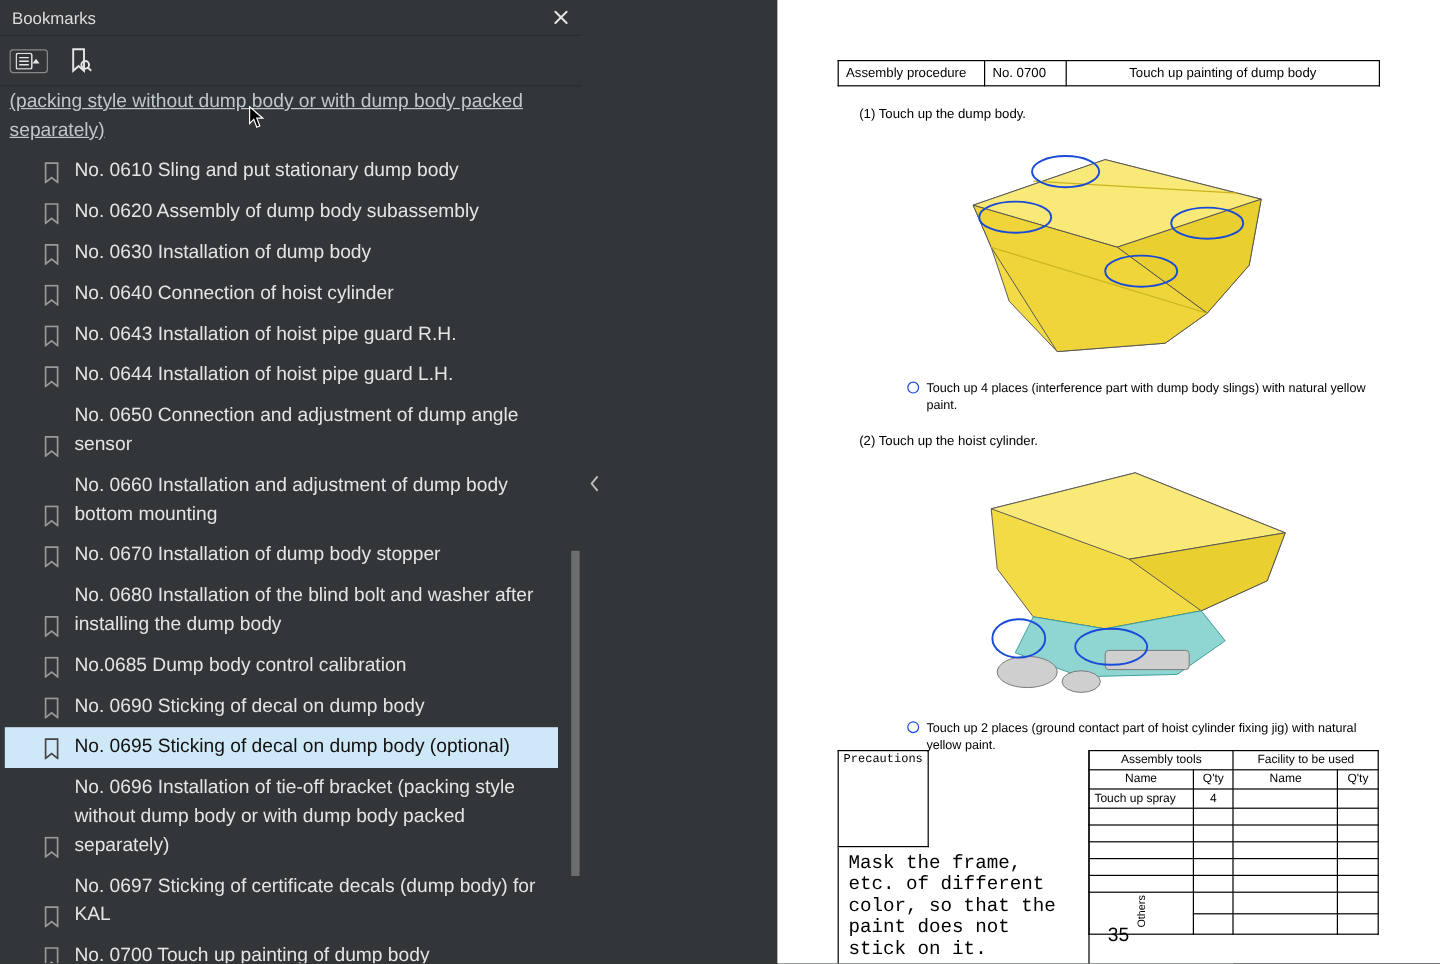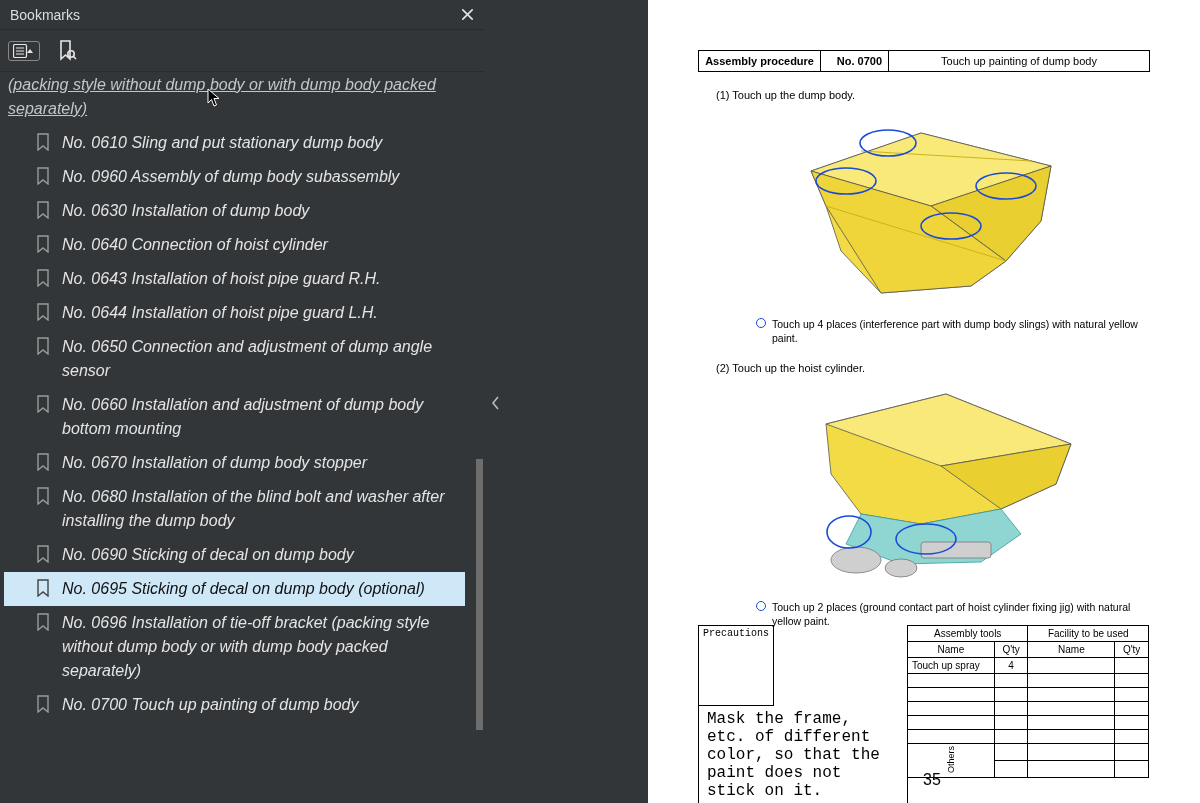--- a/index.html
+++ b/index.html
@@ -7,36 +7,36 @@
   .app { display: flex; width: 1028px; height: 803px; }
   .sidebar { width: 485px; height: 803px; background: #333638; display: flex; flex-direction: column; position: relative; }
   .sb-header { height: 30px; display: flex; align-items: center; padding: 0 10px; color: #ddd; font-size: 14px; border-bottom: 1px solid #2a2c2d; }
   .sb-header .title { flex: 1; font-weight: 400; }
   .sb-header .close { width: 16px; height: 16px; color: #ddd; cursor: pointer; display: flex; align-items: center; justify-content: center; }
   .toolbar { height: 42px; display: flex; align-items: center; padding: 0 8px; gap: 14px; border-bottom: 1px solid #2a2c2d; }
   .toolbar .tbtn { width: 26px; height: 26px; display: flex; align-items: center; justify-content: center; color: #e8e8e8; cursor: pointer; }
   .tbtn.opts { border: 1px solid #888; border-radius: 3px; padding: 2px 4px; width: auto; height: auto; }
   .bm-scroll { flex: 1; overflow: hidden; position: relative; }
   .bm-list { padding: 4px 8px 4px 4px; color: #e6e6e6; font-size: 16px; line-height: 1.5; position: absolute; top: 0; left: 0; right: 12px; }
-  .bm-item { display: flex; align-items: flex-start; padding: 5px 6px 5px 4px; gap: 10px; cursor: pointer; border-radius: 0; position:relative;font-style:italic; }
+  .bm-item { display: flex; align-items: flex-end; padding: 5px 6px 5px 4px; gap: 10px; cursor: pointer; border-radius: 0; position:relative; }
   .bm-item .bm-ic { flex: 0 0 18px; height: 22px; color: #9a9a9a; display: flex; align-items: center; justify-content: center; margin-left: 26px; }
   .bm-item .bm-text { flex: 1; color: #e4e4e4; }
   .bm-item.sel { background: #cfe8f8; }
   .bm-item.sel .bm-text { color: #111; }
   .bm-item.sel .bm-ic { color: #444; }
   .bm-item.cutoff .bm-text { color: #bfc7cc; text-decoration: underline; }
   .bm-scrollbar { position: absolute; top: 0; right: 2px; width: 8px; height: 100%; }
   .bm-thumb { position: absolute; right: 0; width: 7px; background: #6d6d6d; border-radius: 0; }
   .midgap { position: relative; width: 163px; height: 803px; background: #333638; flex: 0 0 163px; }
   .collapse-handle { position: absolute; left: 5px; top: 392px; width: 12px; height: 22px; color: #aaa; display: flex; align-items: center; justify-content: center; cursor: pointer; }
   .page-host { flex: 1; height: 803px; background: #fff; position: relative; }
   .page { position: absolute; left: 0; top: 0; width: 552px; height: 803px; background: #fff; color: #000; font-family: Arial, sans-serif; }
   .doc-table { position: absolute; left: 50px; top: 50px; width: 452px; border-collapse: collapse; font-size: 11px; }
   .doc-table td { border: 1px solid #000; padding: 4px 6px; height: 20px; }
-  .doc-table td.h { font-weight: bold; text-align: right; }
+  .doc-table td.h { font-weight: normal; text-align: left; }
   .doc-body { position: absolute; left: 68px; top: 84px; width: 430px; font-size: 11px; line-height: 1.35; }
   .doc-body .step { margin-top: 4px; }
   .fig { position: relative; width: 320px; height: 200px; margin: 8px auto 2px auto; }
   .fig svg { width: 100%; height: 100%; display:block; }
   .note-row { display:flex; align-items:flex-start; gap:6px; margin: 6px 0 6px 40px; font-size: 10.5px; }
   .note-row .blue-circ { flex: 0 0 10px; height: 10px; border:1.3px solid #1a4bd8; border-radius:50%; margin-top:1px; }
   .lower-tables { position: absolute; left: 50px; top: 625px; width: 452px; font-size: 10px; }
   .lt { border-collapse: collapse; }
   .lt td, .lt th { border: 1px solid #000; padding: 2px 4px; height: 14px; font-weight: normal; text-align:center; }
   .prec { width: 210px; font-family: Liberation Mono, monospace; }
@@ -89,21 +89,21 @@
               </svg>
             </span>
             <span class="bm-text">No. 0610 Sling and put stationary dump body</span>
           </div>
           <div class="bm-item">
             <span class="bm-ic">
               <svg viewBox="0 0 14 18" width="14" height="18">
                 <path d="M2 1h10v16l-5-4-5 4z" fill="none" stroke="currentColor" stroke-width="1.4"></path>
               </svg>
             </span>
-            <span class="bm-text">No. 0960 Assembly of dump body subassembly</span>
+            <span class="bm-text">No. 0620 Assembly of dump body subassembly</span>
           </div>
           <div class="bm-item">
             <span class="bm-ic">
               <svg viewBox="0 0 14 18" width="14" height="18">
                 <path d="M2 1h10v16l-5-4-5 4z" fill="none" stroke="currentColor" stroke-width="1.4"></path>
               </svg>
             </span>
             <span class="bm-text">No. 0630 Installation of dump body</span>
           </div>
           <div class="bm-item">
@@ -161,37 +161,53 @@
               </svg>
             </span>
             <span class="bm-text">No. 0680 Installation of the blind bolt and washer after installing the dump body</span>
           </div>
           <div class="bm-item">
             <span class="bm-ic">
               <svg viewBox="0 0 14 18" width="14" height="18">
                 <path d="M2 1h10v16l-5-4-5 4z" fill="none" stroke="currentColor" stroke-width="1.4"></path>
               </svg>
             </span>
+            <span class="bm-text">No.0685 Dump body control calibration</span>
+          </div>
+          <div class="bm-item">
+            <span class="bm-ic">
+              <svg viewBox="0 0 14 18" width="14" height="18">
+                <path d="M2 1h10v16l-5-4-5 4z" fill="none" stroke="currentColor" stroke-width="1.4"></path>
+              </svg>
+            </span>
             <span class="bm-text">No. 0690 Sticking of decal on dump body</span>
           </div>
           <div class="bm-item sel">
             <span class="bm-ic">
               <svg viewBox="0 0 14 18" width="14" height="18">
                 <path d="M2 1h10v16l-5-4-5 4z" fill="none" stroke="currentColor" stroke-width="1.4"></path>
               </svg>
             </span>
             <span class="bm-text">No. 0695 Sticking of decal on dump body (optional)</span>
           </div>
           <div class="bm-item">
             <span class="bm-ic">
               <svg viewBox="0 0 14 18" width="14" height="18">
                 <path d="M2 1h10v16l-5-4-5 4z" fill="none" stroke="currentColor" stroke-width="1.4"></path>
               </svg>
             </span>
             <span class="bm-text">No. 0696 Installation of tie-off bracket (packing style without dump body or with dump body packed separately)</span>
+          </div>
+          <div class="bm-item">
+            <span class="bm-ic">
+              <svg viewBox="0 0 14 18" width="14" height="18">
+                <path d="M2 1h10v16l-5-4-5 4z" fill="none" stroke="currentColor" stroke-width="1.4"></path>
+              </svg>
+            </span>
+            <span class="bm-text">No. 0697 Sticking of certificate decals (dump body) for KAL</span>
           </div>
           <div class="bm-item">
             <span class="bm-ic">
               <svg viewBox="0 0 14 18" width="14" height="18">
                 <path d="M2 1h10v16l-5-4-5 4z" fill="none" stroke="currentColor" stroke-width="1.4"></path>
               </svg>
             </span>
             <span class="bm-text">No. 0700 Touch up painting of dump body</span>
           </div>
         </div>

